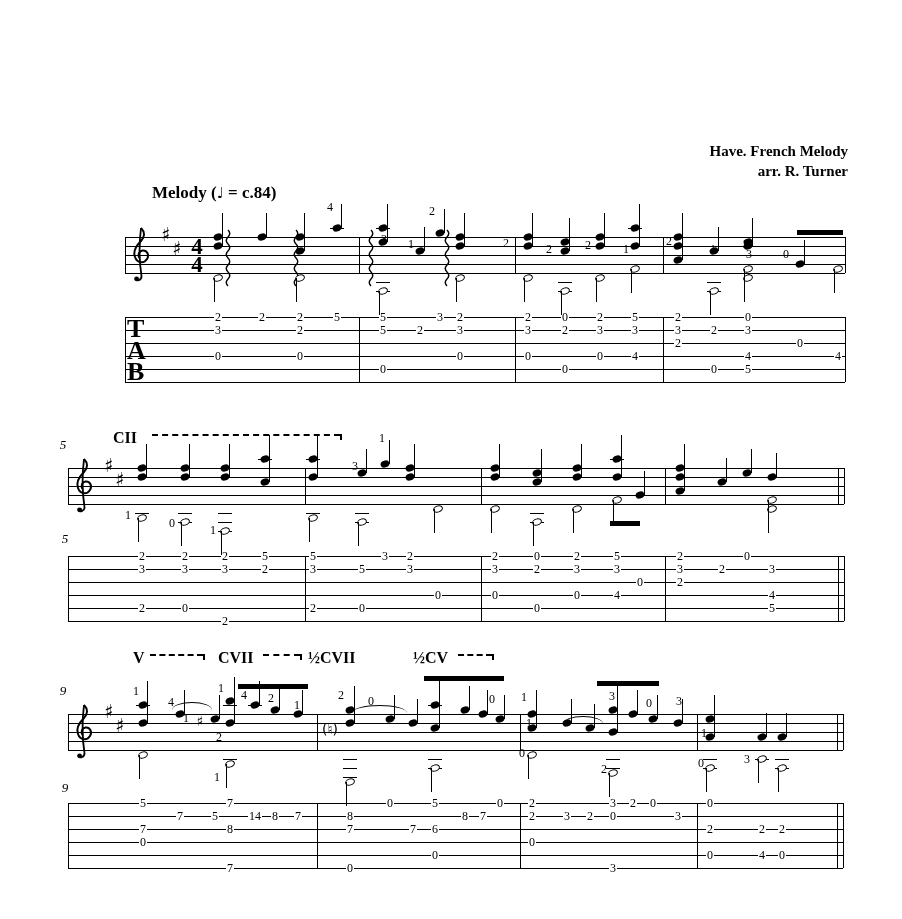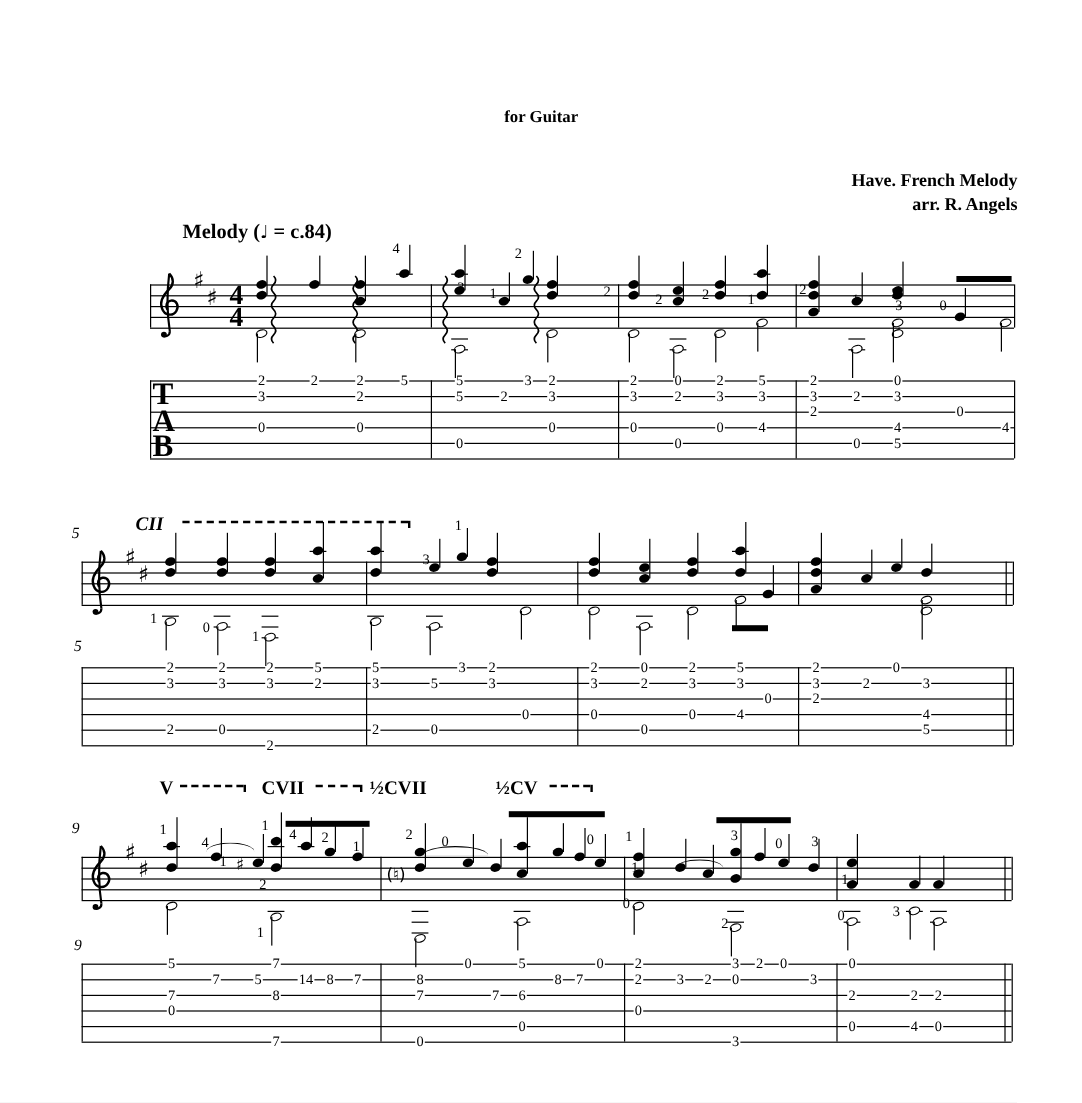--- a/index.html
+++ b/index.html
@@ -34,24 +34,23 @@
   .hook{position:absolute;width:2px;height:6px;background:#000;}
   .beam{position:absolute;height:5px;background:#000;}
   .slur{position:absolute;height:7px;border-top:1.6px solid #000;
         border-radius:50% 50% 0 0 / 100% 100% 0 0;}
   .clefwrap,.arpwrap{position:absolute;}
 </style>
 </head>
 <body>
 
 <div class="page">
-  <div class="abs subtitle">for Guitar</div>
   <div class="abs credits">
     <div>Have. French Melody</div>
-    <div>arr. R. Angels</div>
+    <div>arr. R. Turner</div>
   </div>
   <div class="abs tempo">
     <span>Melody (</span><span class="glyph">♩</span><span> = c.84)</span>
   </div>
   <div class="abs" id="systems-layer" style="inset:0;">
       <div class="abs" style="inset: 0px;">
         <div class="sline" style="left: 125px; top: 237px; width: 720px;"></div>
         <div class="sline" style="left: 125px; top: 246px; width: 720px;"></div>
         <div class="sline" style="left: 125px; top: 255px; width: 720px;"></div>
         <div class="sline" style="left: 125px; top: 264px; width: 720px;"></div>
@@ -254,21 +253,21 @@
         <div class="bar" style="left: 844px; top: 468px; height: 36px;"></div>
         <div class="bar" style="left: 844px; top: 556px; height: 65px;"></div>
         <div class="clefwrap" style="left: 71px; top: 454px;"><svg width="26" height="62" viewBox="0 0 26 62">
             <path d="M13 5 C17 9 17 14 13 18 C7 24 5 29 7 34 C9 40 16 41 19 36 C21.5 32 19 27 14.5 27.5 C11 28 9.5 32 11.5 35" fill="none" stroke="#000" stroke-width="2"></path>
             <path d="M13 5 C11 21 11 37 13.5 53" fill="none" stroke="#000" stroke-width="1.8"></path>
             <path d="M13.5 53 C13.8 57 8.5 59 7 55.5" fill="none" stroke="#000" stroke-width="1.8"></path>
             <circle cx="8.6" cy="55.8" r="2.4" fill="#000"></circle>
           </svg></div>
         <div class="sharp" style="left: 104px; top: 456px;">♯</div>
         <div class="sharp" style="left: 115px; top: 470px;">♯</div>
-        <div class="blabel" style="left: 113px; top: 430px; font-style: italic;">CII</div>
+        <div class="blabel" style="left: 113px; top: 430px;">CII</div>
         <div class="dash" style="left: 152px; top: 434px; width: 188px;"></div>
         <div class="hook" style="left: 340px; top: 434px;"></div>
         <div class="mnum" style="left: 63px; top: 444px;">5</div>
         <div class="mnum" style="left: 65px; top: 538px;">5</div>
         <div class="fing" style="left: 382px; top: 438px;">1</div>
         <div class="fing" style="left: 355px; top: 466px;">3</div>
         <div class="fing" style="left: 128px; top: 515px;">1</div>
         <div class="fing" style="left: 172px; top: 523px;">0</div>
         <div class="fing" style="left: 213px; top: 530px;">1</div>
         <div class="beam" style="left: 610px; top: 521px; width: 30px;"></div>

